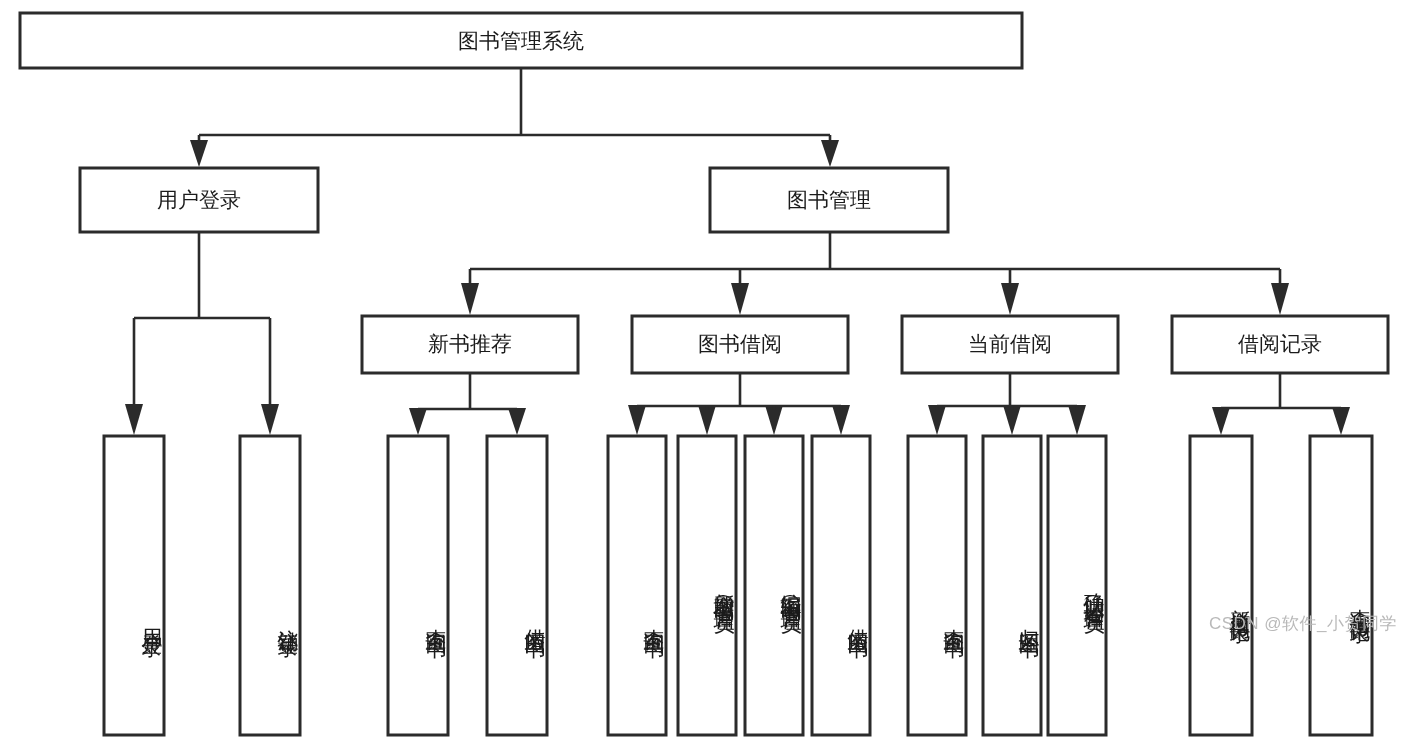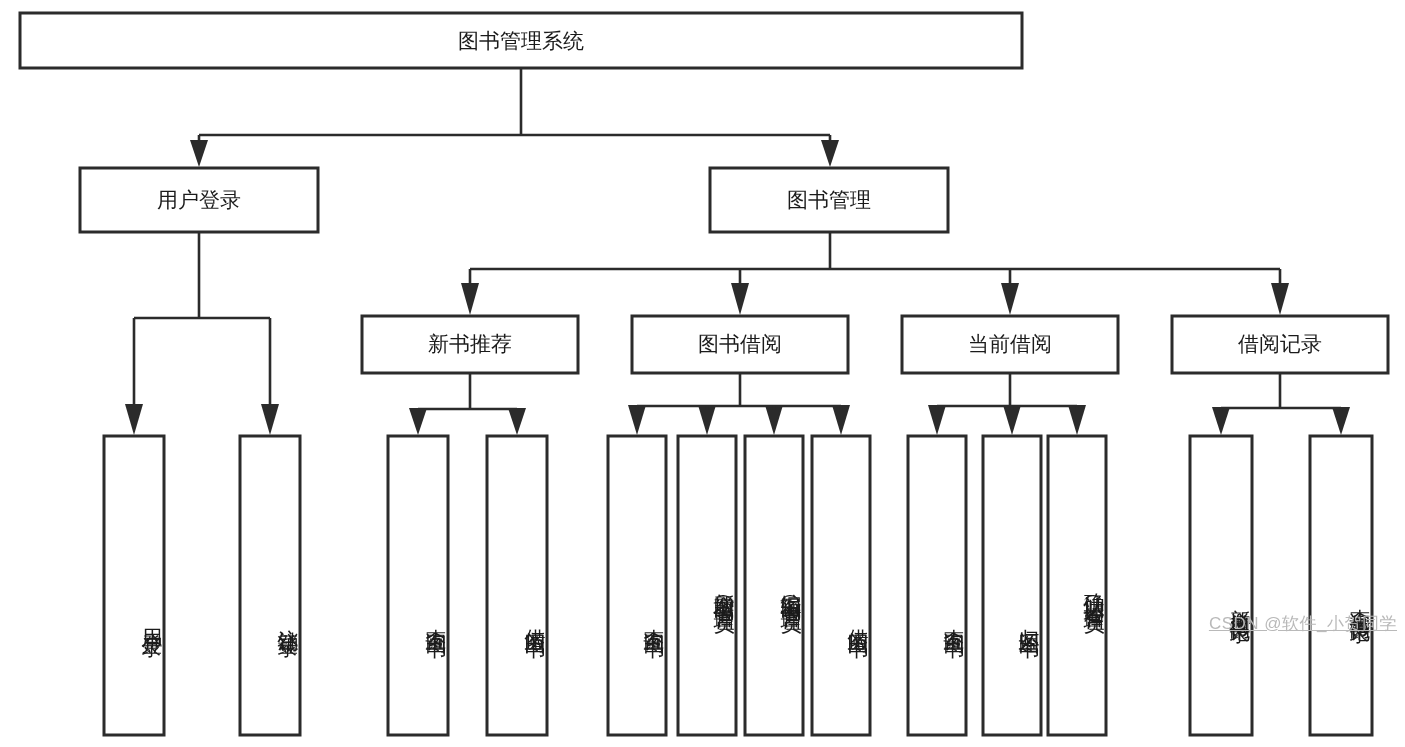--- a/index.html
+++ b/index.html
@@ -67,21 +67,20 @@
   }
   .watermark {
     position: absolute;
     right: 8px;
     bottom: 6px;
     font-family: "Liberation Sans", "DejaVu Sans", sans-serif;
     font-size: 17px;
     color: #b9b9b9;
     letter-spacing: 0.5px;
     white-space: nowrap;
-    text-decoration: underline;
   }
 </style>
 </head>
 <body>
 
 <div id="diagram-root">
 
   <svg class="flowchart" viewBox="0 0 1405 747">
 
     <g>

